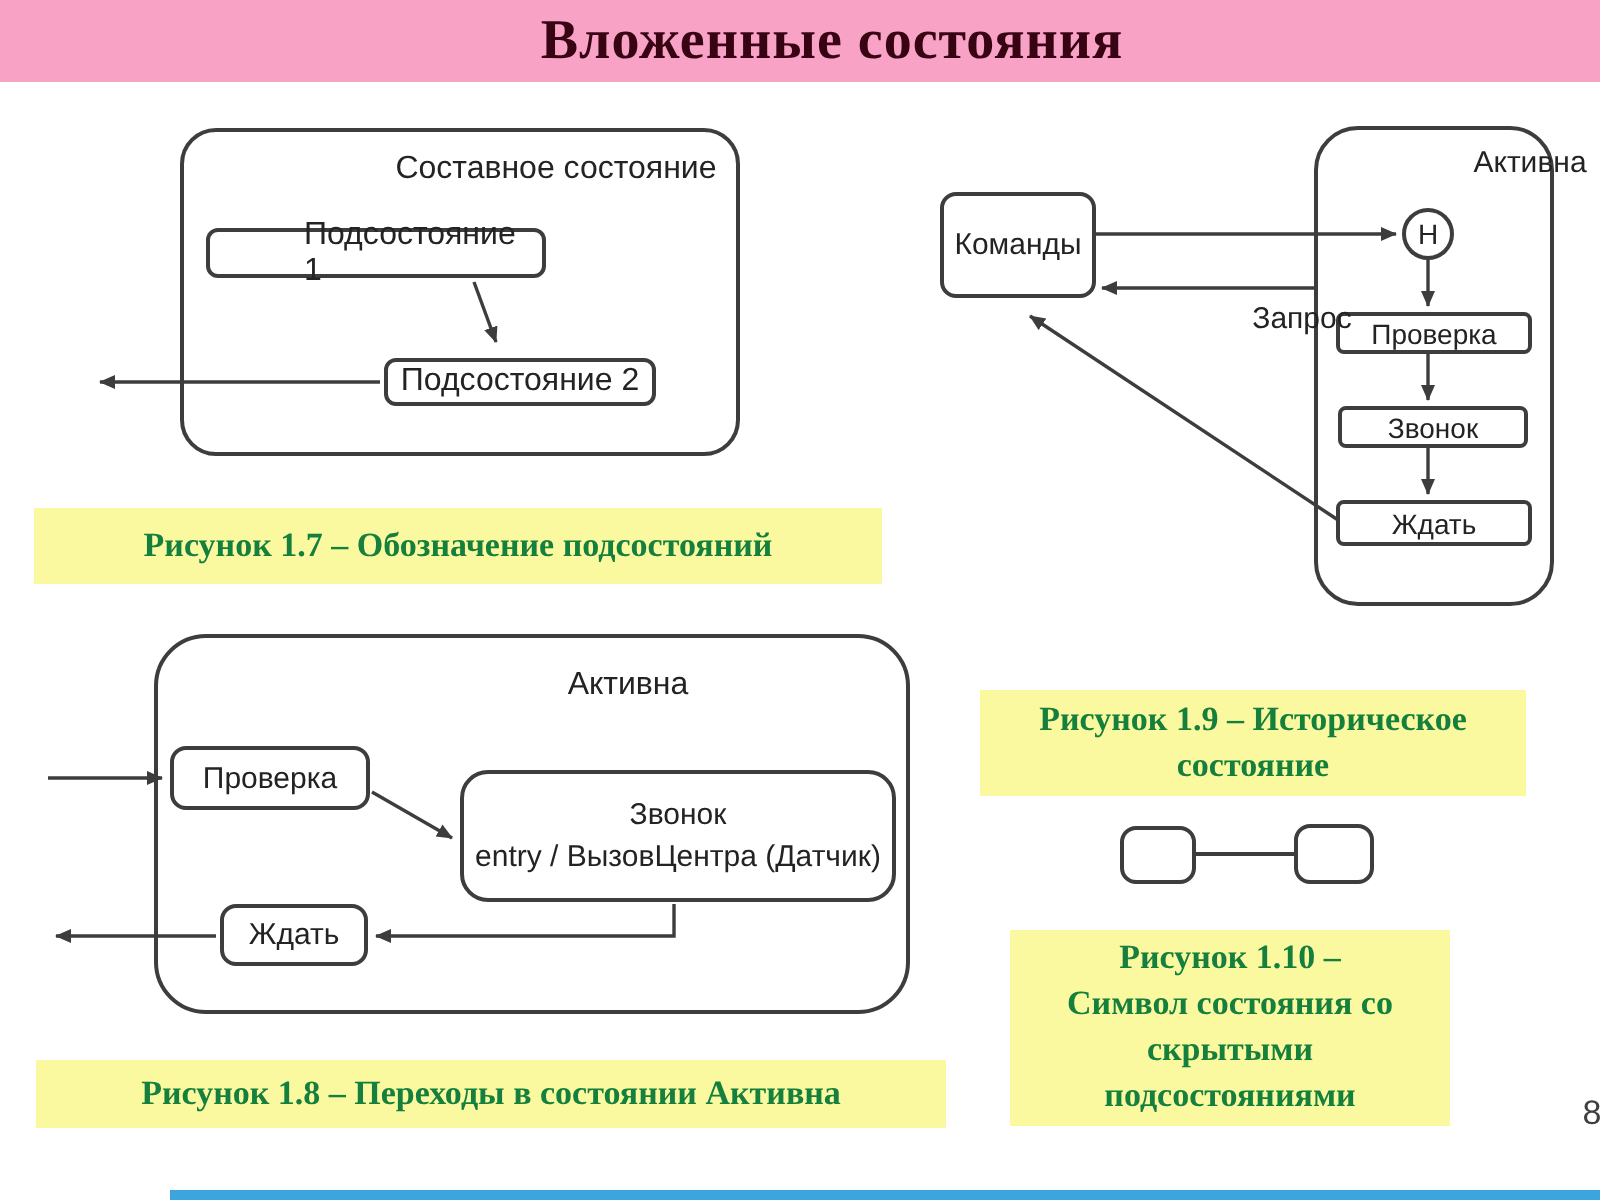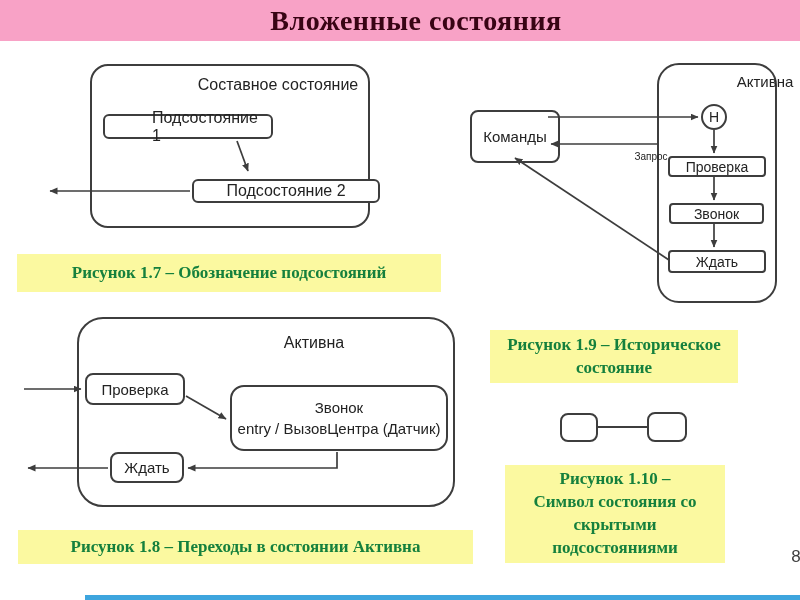--- a/index.html
+++ b/index.html
@@ -40,48 +40,48 @@
     display:flex;align-items:center;justify-content:center;
     color:#232323;z-index:3;
   }
   .dlabel{
     position:absolute;text-align:center;color:#232323;z-index:3;margin-left:48px;
   }
   
   .f17-outer{left:90px;top:64px;width:280px;height:164px;border:2px solid var(--ink);border-radius:18px;background:#fff;z-index:2;}
   .f17-title{left:90px;top:76px;width:280px;font-size:16px;}
   .f17-box1{left:103px;top:114px;width:170px;height:25px;border-radius:6px;font-size:16px;padding-left:47px;}
-  .f17-box2{left:192px;top:179px;width:188px;height:24px;border-radius:6px;font-size:16px;}
+  .f17-box2{left:192px;top:179px;width:136px;height:24px;border-radius:6px;font-size:16px;}
   
-  .f19-commands{left:470px;top:110px;width:90px;height:53px;border-radius:8px;font-size:15px;}
+  .f19-commands{left:470px;top:96px;width:78px;height:53px;border-radius:8px;font-size:15px;}
   .f19-active{left:657px;top:63px;width:120px;height:240px;border:2px solid var(--ink);border-radius:22px;background:#fff;z-index:2;}
   .f19-active-label{left:657px;top:73px;width:120px;font-size:15px;}
   .f19-h{left:701px;top:104px;width:26px;height:26px;border-radius:50%;font-size:14px;}
   .f19-check{left:668px;top:156px;width:98px;height:21px;border-radius:4px;font-size:14px;}
   .f19-call{left:669px;top:203px;width:95px;height:21px;border-radius:4px;font-size:14px;}
   .f19-wait{left:668px;top:250px;width:98px;height:23px;border-radius:4px;font-size:14px;}
-  .f19-request{left:567px;top:151px;width:72px;font-size:10px;}
+  .f19-request{left:567px;top:151px;width:72px;font-size:15px;}
   
   .f18-outer{left:77px;top:317px;width:378px;height:190px;border:2px solid var(--ink);border-radius:26px;background:#fff;z-index:2;}
   .f18-label{left:77px;top:334px;width:378px;font-size:16px;}
   .f18-check{left:85px;top:373px;width:100px;height:32px;border-radius:8px;font-size:15px;}
   .f18-call{left:230px;top:385px;width:218px;height:66px;border-radius:14px;font-size:15px;line-height:1.4;white-space:pre-line;text-align:center;}
   .f18-wait{left:110px;top:452px;width:74px;height:31px;border-radius:8px;font-size:15px;}
   
   .f110-rect1{left:560px;top:413px;width:38px;height:29px;border-width:2.5px;border-radius:8px;}
   .f110-rect2{left:647px;top:412px;width:40px;height:30px;border-width:2.5px;border-radius:8px;}
   
   .caption{
     position:absolute;background:var(--caption-bg);
     display:flex;align-items:center;justify-content:center;
     font-family:"Liberation Serif",serif;font-weight:700;font-size:17px;color:#15803d;
     text-align:center;white-space:pre-line;line-height:1.35;z-index:2;
   }
   .cap17{left:17px;top:254px;width:424px;height:38px;}
-  .cap19{left:490px;top:330px;width:248px;height:53px;}
+  .cap19{left:490px;top:345px;width:273px;height:53px;}
   .cap18{left:18px;top:530px;width:455px;height:34px;}
   .cap110{left:505px;top:465px;width:220px;height:98px;}
   
   .page-num{left:735px;top:547px;width:26px;text-align:center;font-size:17px;color:#3f3f3f;z-index:2;}
   .footer-bar{left:85px;top:595px;width:715px;height:5px;background:var(--footer-bar);z-index:2;}
   svg.overlay{position:absolute;left:0;top:0;z-index:5;pointer-events:none;}
 </style>
 </head>
 <body>
 

